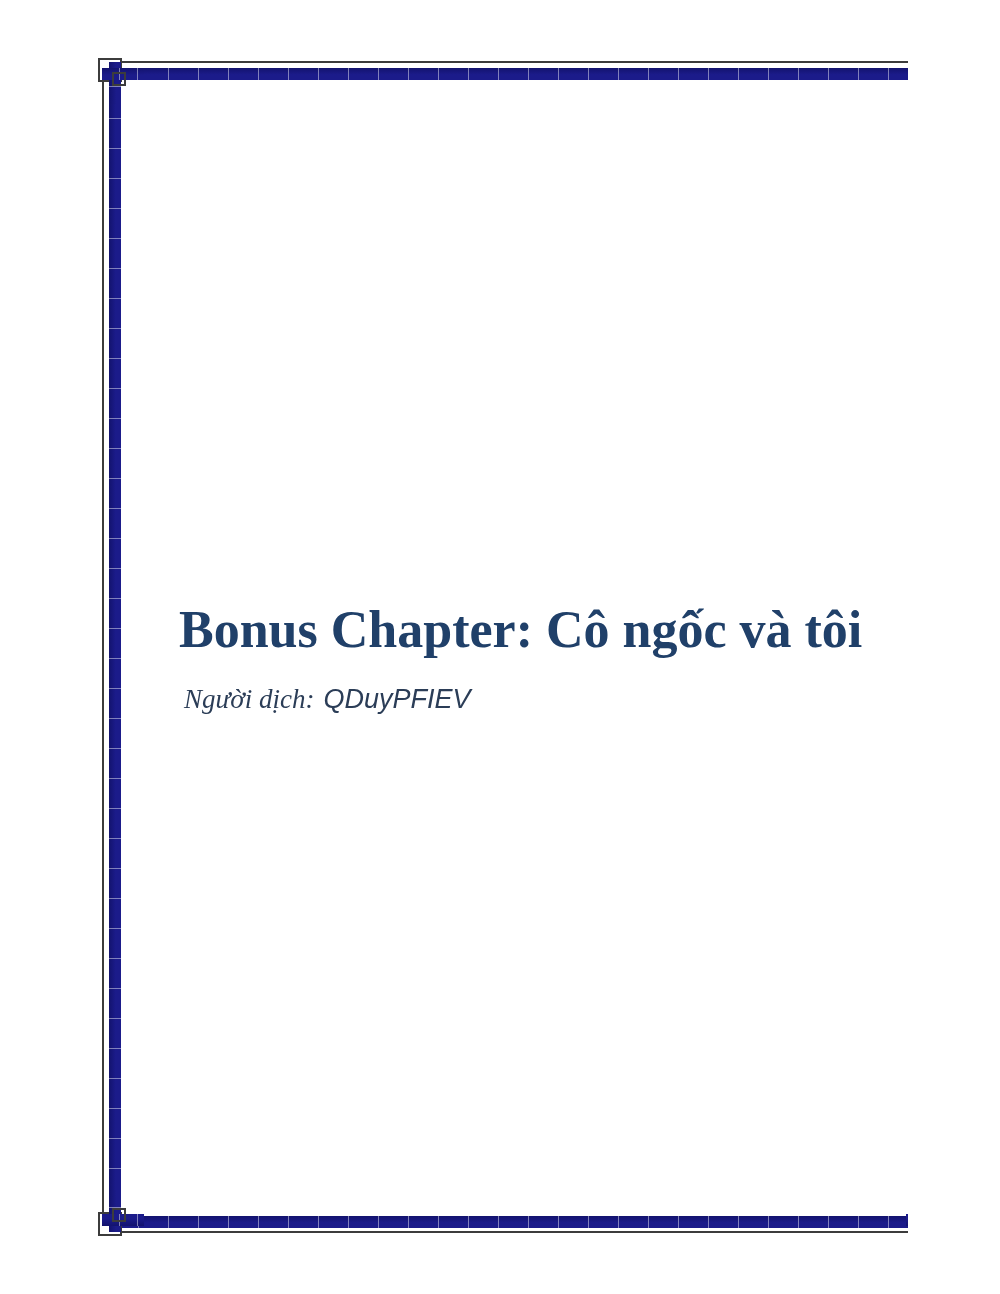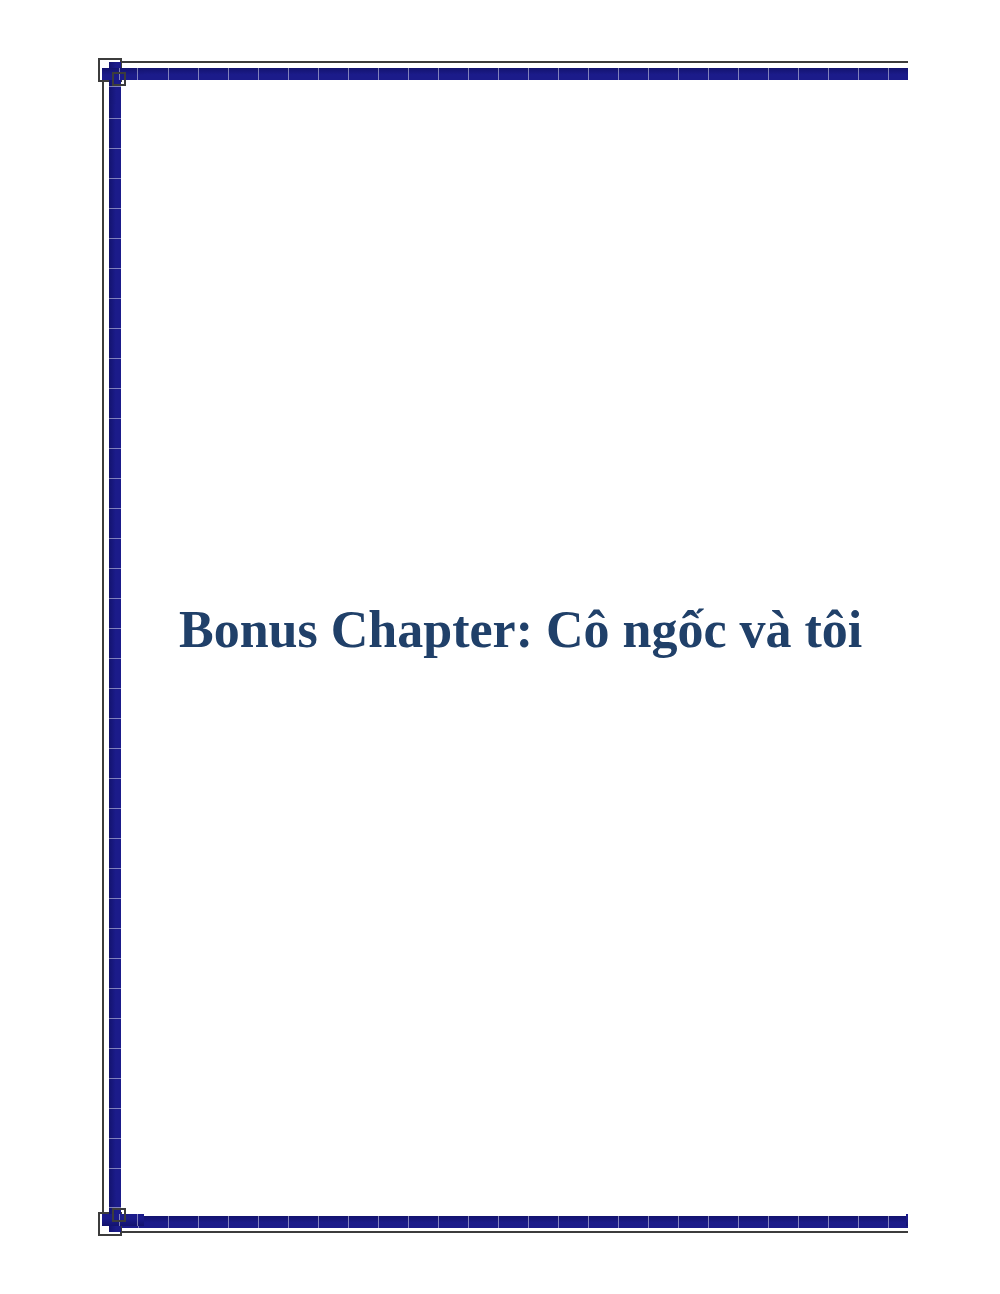--- a/index.html
+++ b/index.html
@@ -167,14 +167,17 @@
 
   <div class="corner br">
     <div class="sq-big"></div>
     <div class="stub-v"></div>
     <div class="stub-h"></div>
     <div class="sq-small"></div>
   </div>
 
   <h1 class="title">Bonus Chapter: Cô ngốc và tôi</h1>
 
+  <p class="subtitle">
+    <span class="t-label">Người dịch:</span><span class="t-name">QDuyPFIEV</span>
+  </p>
 
 </div>
 
 </body></html>

